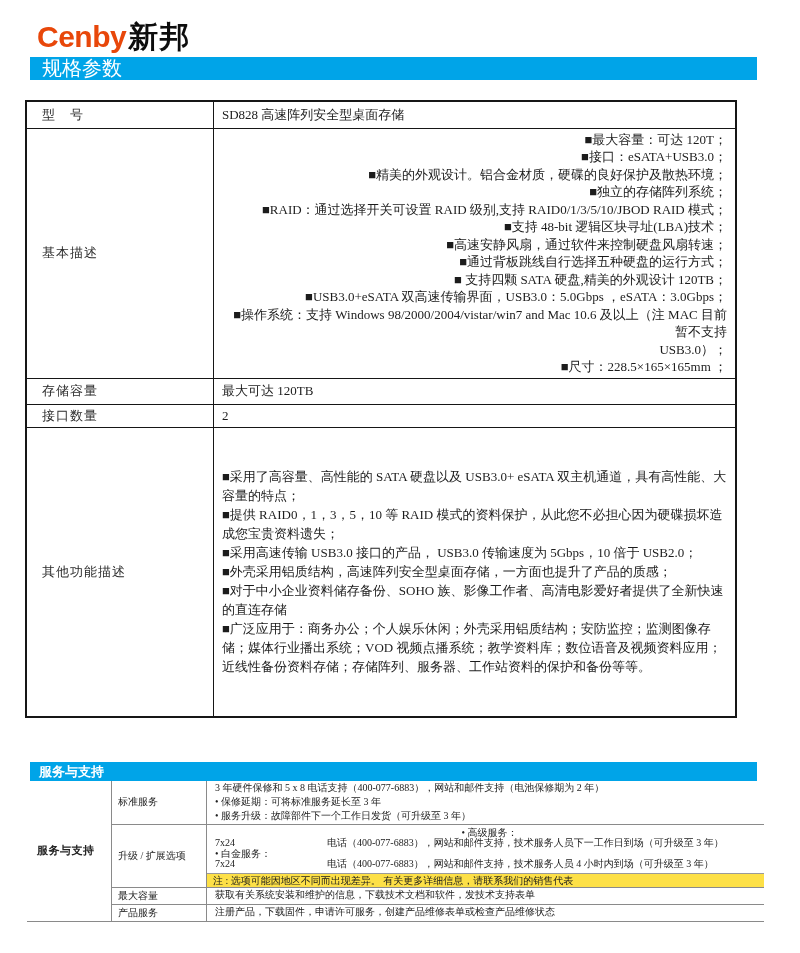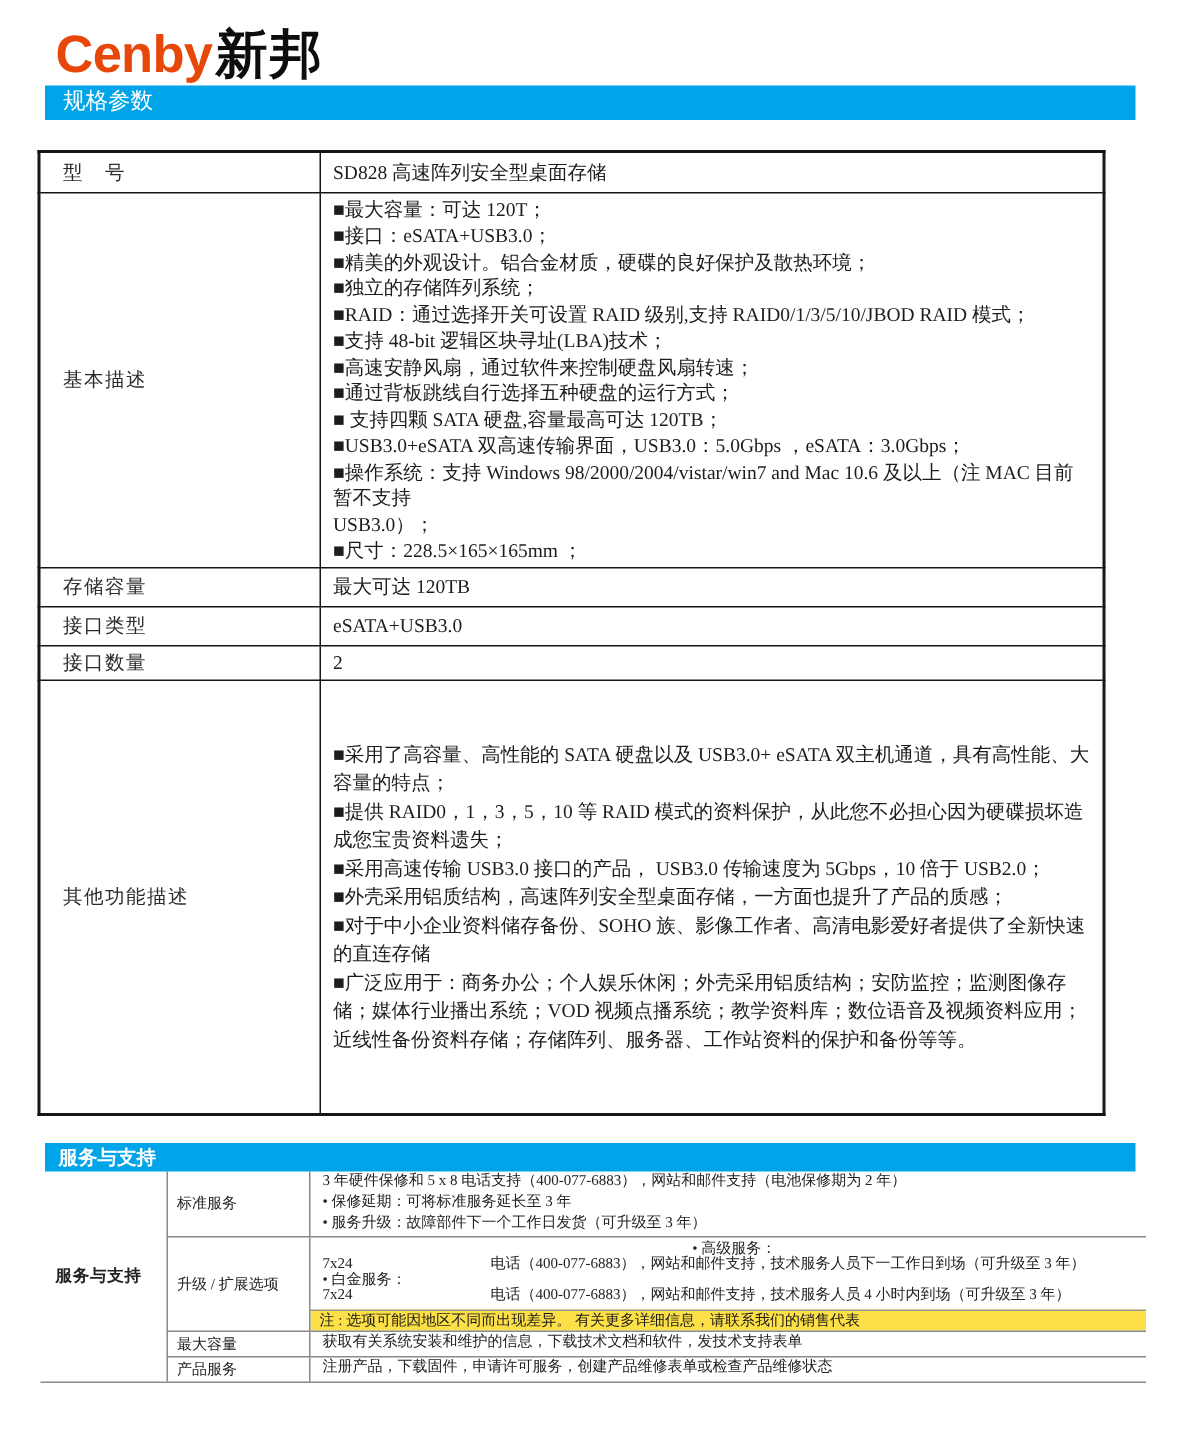--- a/index.html
+++ b/index.html
@@ -2,39 +2,39 @@
 <html><head>
 <meta charset="utf-8">
 <style>
   html,body{margin:0;padding:0;}
   body{
     width:800px;height:953px;background:#ffffff;position:relative;
     font-family:"Liberation Serif","DejaVu Serif",serif;color:#1c1c1c;
     -webkit-font-smoothing:antialiased;
   }
   .logo{position:absolute;left:37px;top:20px;font-family:"Liberation Sans","DejaVu Sans",sans-serif;
-        font-weight:bold;font-size:35px;line-height:34px;letter-spacing:-0.5px;}
+        font-weight:bold;font-size:30px;line-height:34px;letter-spacing:-0.5px;}
   .logo .latin{color:#e8470a;}
   .logo .cn{color:#0d0d0d;margin-left:2px;letter-spacing:1px;}
 
   .bar{position:absolute;left:30px;width:727px;background:#00a4e8;color:#ffffff;box-sizing:border-box;padding-left:9px;}
-  .bar-spec{top:57px;height:23px;line-height:23px;font-size:15px;padding-left:12px;}
+  .bar-spec{top:57px;height:23px;line-height:23px;font-size:20px;padding-left:12px;}
   .bar-svc{top:762px;height:19px;line-height:19px;font-size:13px;font-weight:bold;}
 
   table.spec{position:absolute;left:25px;top:100px;width:712px;border-collapse:collapse;
              table-layout:fixed;font-size:13px;border:2px solid #161616;}
   table.spec td{border:1px solid #161616;vertical-align:middle;padding:2px 8px;}
   table.spec td.lbl{width:163px;padding-left:15px;color:#2b2b2b;letter-spacing:1px;}
   tr.h-model{height:27px;}
   tr.h-basic{height:245px;}
   tr.h-cap{height:26px;}
   tr.h-ift{height:26px;}
   tr.h-ifc{height:20px;}
   tr.h-other{height:290px;}
-  td.basic-cell{line-height:17.5px;padding-top:4px;padding-bottom:4px;}
+  td.basic-cell{line-height:17.5px;padding-top:4px;padding-bottom:4px;text-align:right;}
   td.other-cell{line-height:19px;}
 
   table.svc{position:absolute;left:27px;top:781px;width:737px;border-collapse:collapse;
             table-layout:fixed;font-size:10px;color:#222;}
   table.svc td{vertical-align:middle;}
   td.svc-group{width:73px;border-bottom:1px solid #8a8a8a;font-weight:bold;font-size:11px;
                padding-left:10px;letter-spacing:0.5px;}
   td.svc-lbl{width:87px;border:1px solid #8a8a8a;border-top:none;padding-left:6px;white-space:nowrap;}
   table.svc tr:first-child td.svc-lbl{border-top:none;}
   td.svc-val{border-top:1px solid #8a8a8a;border-bottom:1px solid #8a8a8a;padding:0;}
@@ -68,34 +68,30 @@
     <td class="lbl">基本描述</td>
     <td class="basic-cell">
       <div>■最大容量：可达 120T；</div>
       <div>■接口：eSATA+USB3.0；</div>
       <div>■精美的外观设计。铝合金材质，硬碟的良好保护及散热环境；</div>
       <div>■独立的存储阵列系统；</div>
       <div>■RAID：通过选择开关可设置 RAID 级别,支持 RAID0/1/3/5/10/JBOD RAID 模式；</div>
       <div>■支持 48-bit 逻辑区块寻址(LBA)技术；</div>
       <div>■高速安静风扇，通过软件来控制硬盘风扇转速；</div>
       <div>■通过背板跳线自行选择五种硬盘的运行方式；</div>
-      <div>■ 支持四颗 SATA 硬盘,容量最高可达 120TB；</div>
+      <div>■ 支持四颗 SATA 硬盘,精美的外观设计 120TB；</div>
       <div>■USB3.0+eSATA 双高速传输界面，USB3.0：5.0Gbps ，eSATA：3.0Gbps；</div>
       <div>■操作系统：支持 Windows 98/2000/2004/vistar/win7 and Mac 10.6 及以上（注 MAC 目前暂不支持</div>
       <div>USB3.0）；</div>
       <div>■尺寸：228.5×165×165mm ；</div>
     </td>
   </tr>
   <tr class="h-cap">
     <td class="lbl">存储容量</td>
     <td>最大可达 120TB</td>
-  </tr>
-  <tr class="h-ift">
-    <td class="lbl">接口类型</td>
-    <td>eSATA+USB3.0</td>
   </tr>
   <tr class="h-ifc">
     <td class="lbl">接口数量</td>
     <td>2</td>
   </tr>
   <tr class="h-other">
     <td class="lbl">其他功能描述</td>
     <td class="other-cell">
       <div>■采用了高容量、高性能的 SATA 硬盘以及 USB3.0+ eSATA 双主机通道，具有高性能、大容量的特点；</div>
       <div>■提供 RAID0，1，3，5，10 等 RAID 模式的资料保护，从此您不必担心因为硬碟损坏造成您宝贵资料遗失；</div>

